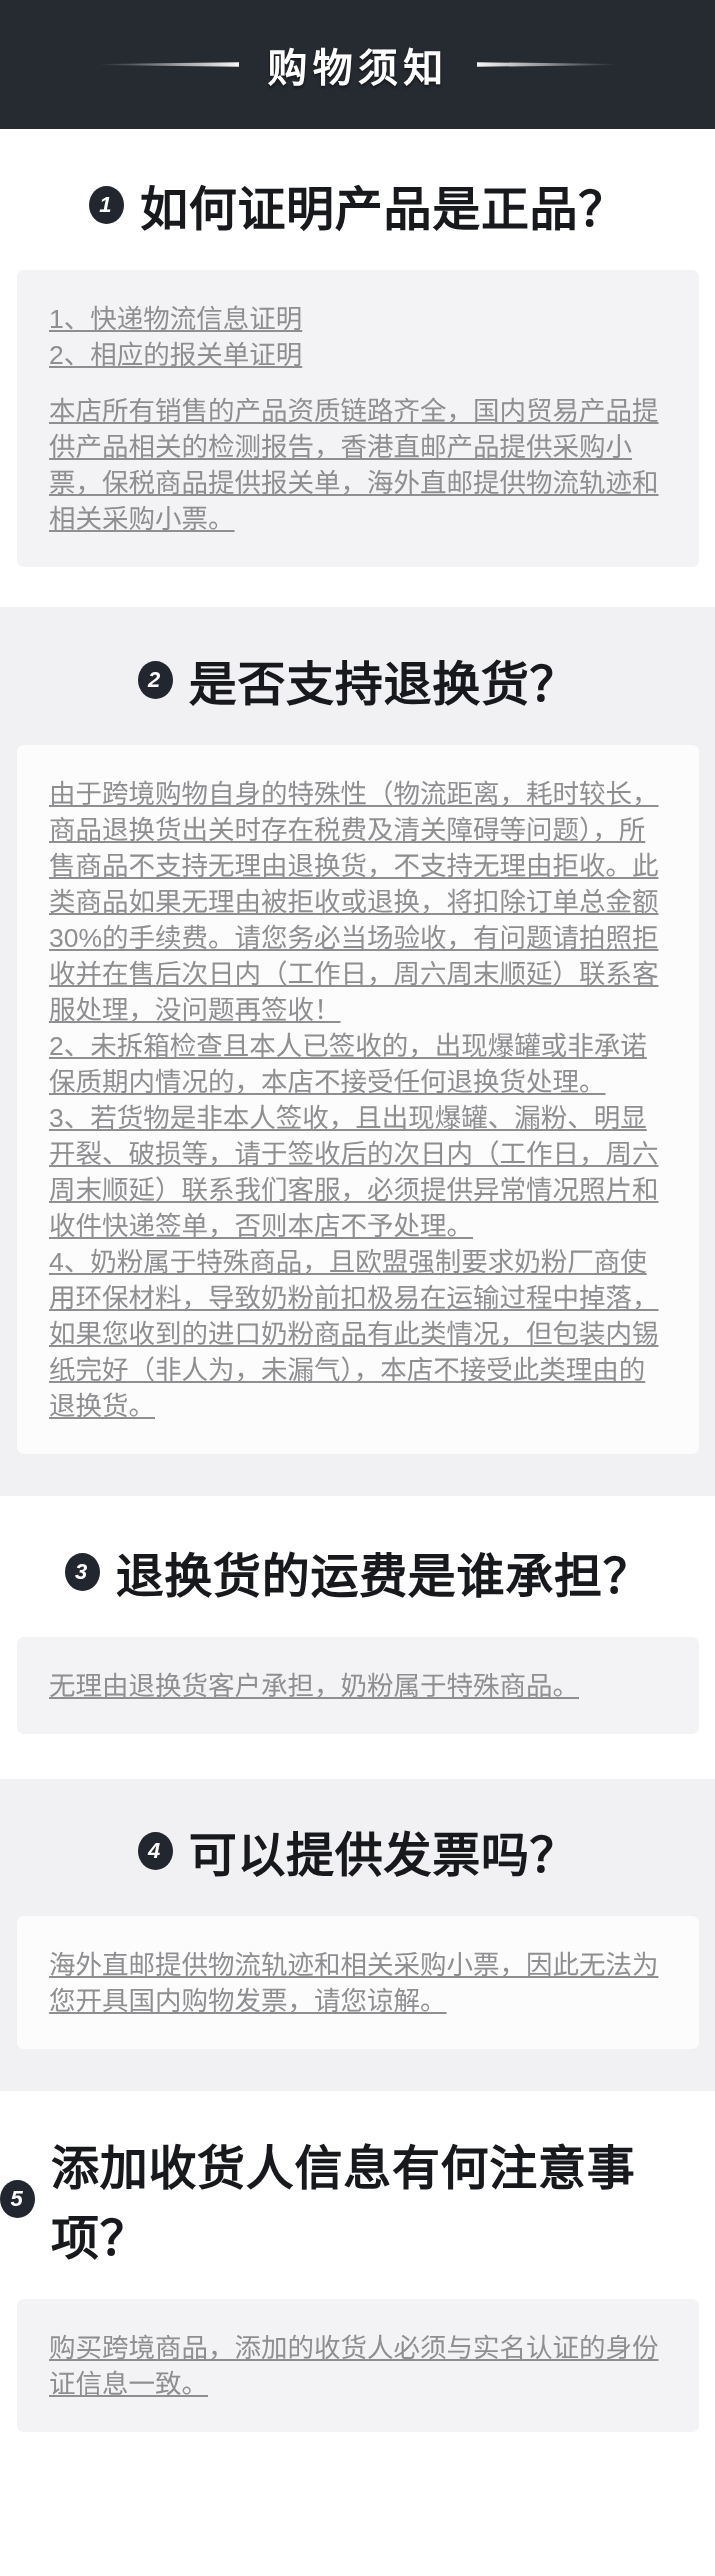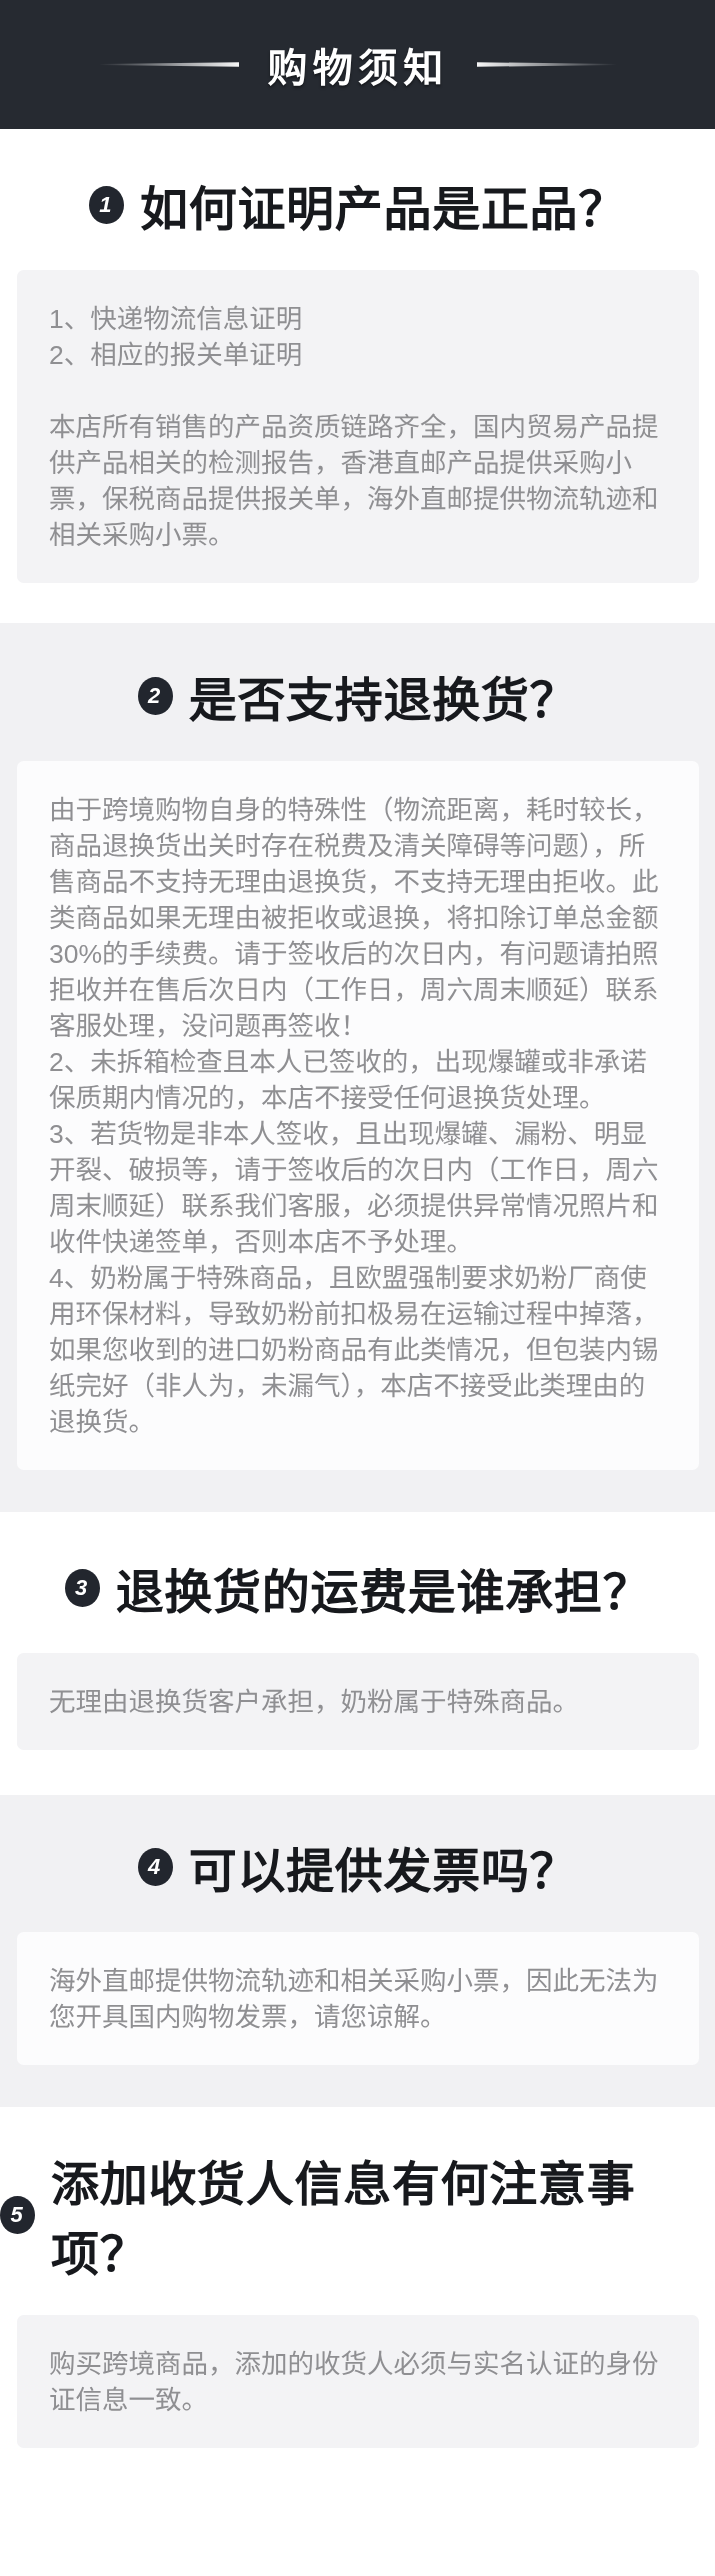--- a/index.html
+++ b/index.html
@@ -76,22 +76,22 @@
   .qa-box{
     margin:30px 17px 0;
     border-radius:6.6px;
     padding:30.5px 32px;
     font-size:26.5px;
     line-height:36px;
     color:var(--body-color);
   }
   .qa-box.gray{background:var(--gray-box-bg);}
   .qa-box.light{background:var(--light-box-bg);}
-  .qa-box p{margin:0;}
-  .qa-box p.spaced{margin-top:36px;}
+  .qa-box p{margin:0;text-decoration:underline;}
+  .qa-box p.spaced{margin-top:20px;}
   
   #section-1{margin-top:41px;}
   .band{background:var(--band-bg);}
   #band-2{margin-top:40px;padding:38px 0 42px;}
   #section-3{margin-top:41px;}
   #band-4{margin-top:45px;padding:37px 0 42px;}
   #section-5{margin-top:38px;}
   .page-bottom-spacer{height:46px;}
 </style>
 </head>
@@ -115,21 +115,21 @@
   </div>
 </section>
 
 <div id="band-2" class="band">
   <section>
     <div class="qa-title">
       <span class="badge">2</span>
       <h2>是否支持退换货？</h2>
     </div>
     <div class="qa-box light">
-      <p>由于跨境购物自身的特殊性（物流距离，耗时较长，商品退换货出关时存在税费及清关障碍等问题），所售商品不支持无理由退换货，不支持无理由拒收。此类商品如果无理由被拒收或退换，将扣除订单总金额30%的手续费。请于签收后的次日内，有问题请拍照拒收并在售后次日内（工作日，周六周末顺延）联系客服处理，没问题再签收！</p>
+      <p>由于跨境购物自身的特殊性（物流距离，耗时较长，商品退换货出关时存在税费及清关障碍等问题），所售商品不支持无理由退换货，不支持无理由拒收。此类商品如果无理由被拒收或退换，将扣除订单总金额30%的手续费。请您务必当场验收，有问题请拍照拒收并在售后次日内（工作日，周六周末顺延）联系客服处理，没问题再签收！</p>
       <p>2、未拆箱检查且本人已签收的，出现爆罐或非承诺保质期内情况的，本店不接受任何退换货处理。</p>
       <p>3、若货物是非本人签收，且出现爆罐、漏粉、明显开裂、破损等，请于签收后的次日内（工作日，周六周末顺延）联系我们客服，必须提供异常情况照片和收件快递签单，否则本店不予处理。</p>
       <p>4、奶粉属于特殊商品，且欧盟强制要求奶粉厂商使用环保材料，导致奶粉前扣极易在运输过程中掉落，如果您收到的进口奶粉商品有此类情况，但包装内锡纸完好（非人为，未漏气），本店不接受此类理由的退换货。</p>
     </div>
   </section>
 </div>
 
 <section id="section-3">
   <div class="qa-title">
     <span class="badge">3</span>

